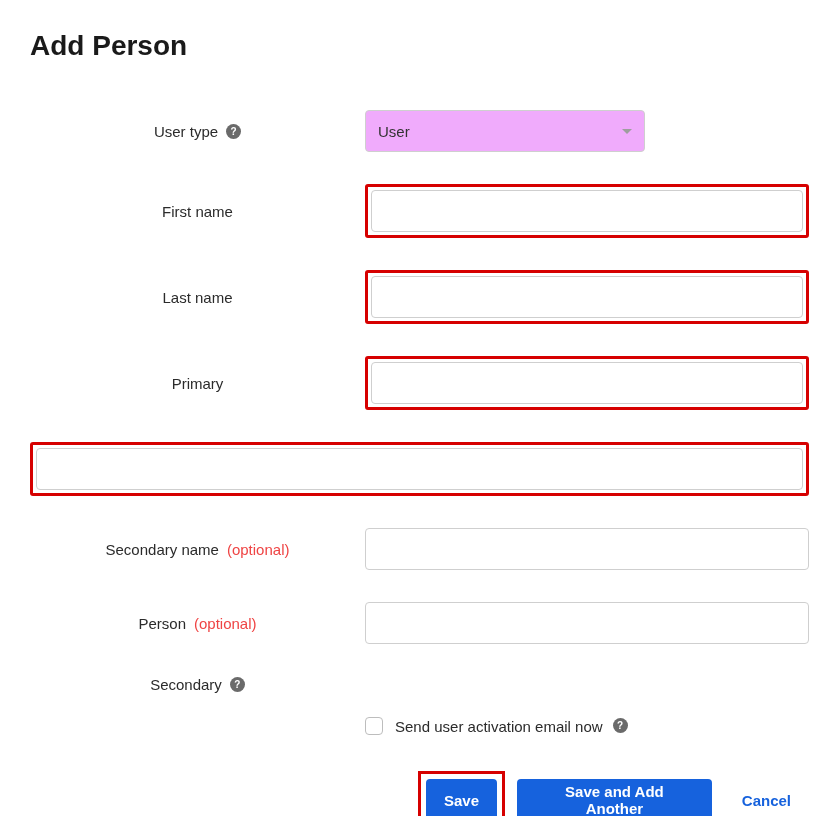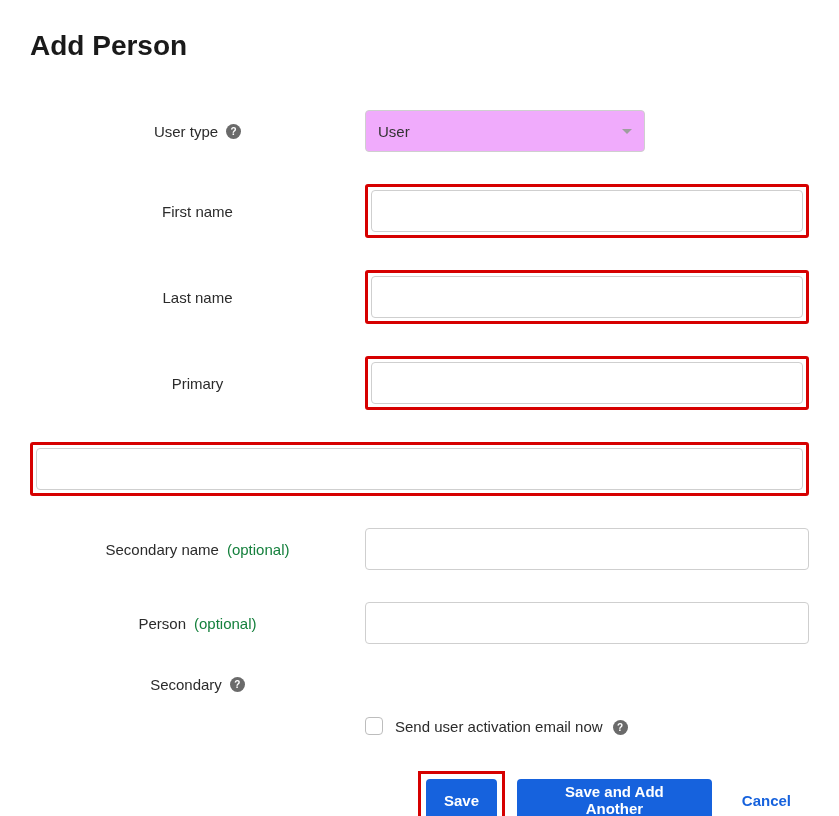--- a/index.html
+++ b/index.html
@@ -29,21 +29,21 @@
       width: 335px;
       flex-shrink: 0;
       font-size: 15px;
       color: #2b2b2b;
       display: flex;
       align-items: center;
       gap: 8px;
       justify-content: center;
     }
     .optional {
-      color: #15803d;
+      color: #ef4444;
     }
     .help-icon {
       display: inline-flex;
       align-items: center;
       justify-content: center;
       width: 15px;
       height: 15px;
       border-radius: 50%;
       background: #6a6a6a;
       color: #fff;
@@ -107,21 +107,21 @@
       height: 18px;
       border: 1.5px solid #bdbdbd;
       border-radius: 4px;
       background: #fff;
       cursor: pointer;
     }
     .checkbox-label {
       font-size: 15px;
       color: #2b2b2b;
       display: flex;
-      align-items: flex-end;
+      align-items: flex-start;
       gap: 10px;
     }
     .button-row {
       display: flex;
       align-items: center;
       gap: 12px;
       margin-left: 388px;
     }
     .btn {
       height: 42px;

